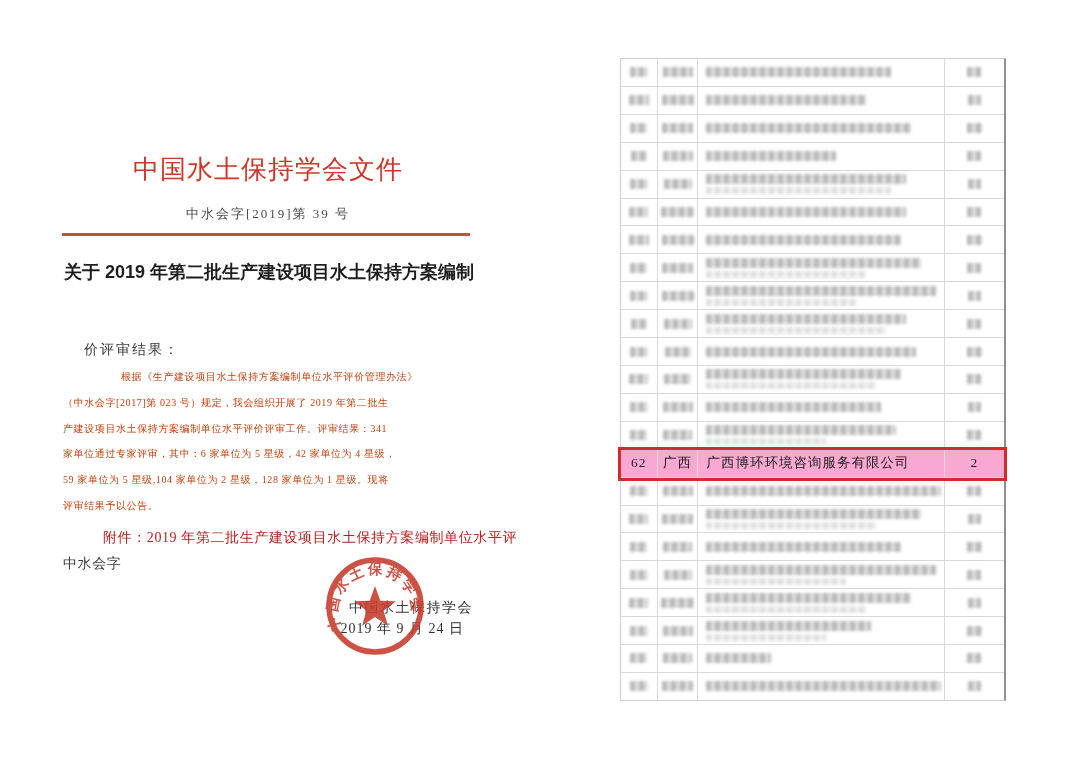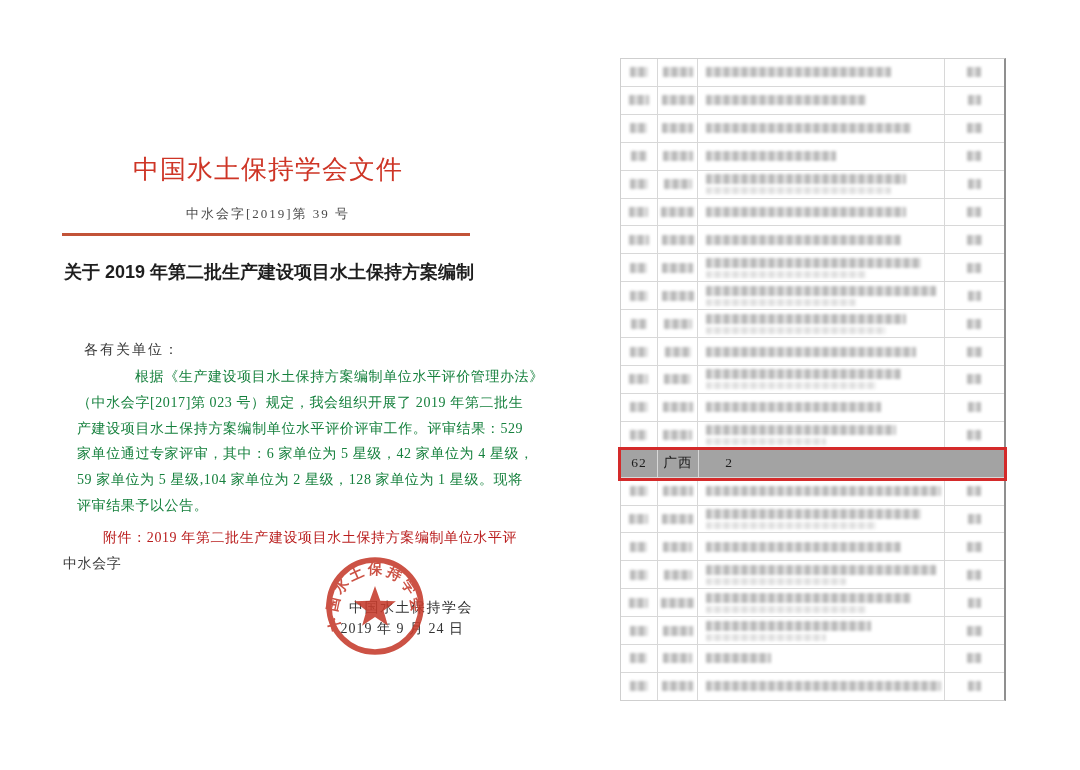--- a/index.html
+++ b/index.html
@@ -33,22 +33,22 @@
   }
   .doc-title{
     position:absolute;left:62px;top:257px;width:412px;
     text-align:right;font-size:18px;font-weight:bold;line-height:31px;
     color:#1e1e1e;font-family:"Liberation Sans","DejaVu Sans",sans-serif;
   }
   .salutation{
     position:absolute;left:84px;top:341px;font-size:14px;letter-spacing:2px;color:#3a3a3a;
   }
   .body-text{
-    position:absolute;left:77px;top:364px;width:416px;
-    font-size:14px;color:#15803d;letter-spacing:0.6px;
+    position:absolute;left:63px;top:364px;width:416px;
+    font-size:10px;color:#c2410c;letter-spacing:0.6px;
   }
   .body-text .bline{height:25.8px;line-height:25.8px;white-space:nowrap;}
   .body-text .bline.indent{padding-left:58px;}
   .attach-1{position:absolute;left:103px;top:529px;font-size:14px;letter-spacing:0.6px;color:#b91c1c;white-space:nowrap;}
   .attach-2{position:absolute;left:63px;top:555px;font-size:14px;letter-spacing:0.6px;color:#3a3a3a;}
   .signer{position:absolute;left:0;top:599px;width:473px;text-align:right;font-size:14px;letter-spacing:1.5px;color:#333;}
   .sign-date{position:absolute;left:0;top:620px;width:464px;text-align:right;font-size:14px;letter-spacing:1px;color:#333;}
   .stamp{position:absolute;left:296px;top:527px;width:158px;height:158px;opacity:.88;}
 
   
@@ -63,46 +63,46 @@
     border-right:1px solid var(--grid);font-size:13px;color:#222;}
   .tcell:last-child{border-right:none;}
   .c1{width:37px;}
   .c2{width:41px;}
   .c3{width:248px;align-items:flex-start;padding-left:8px;}
   .c4{width:60px;}
   .blur{height:10px;border-radius:1px;
     background:repeating-linear-gradient(90deg,#b9b9b9 0 5px,#dedede 5px 9px);
     filter:blur(1.4px);}
   .blur.faint{height:7px;margin-top:3px;opacity:.45;}
-  .trow.hl{position:relative;z-index:5;outline:3px solid var(--highlight-red);background:#a3a3a3;}
+  .trow.hl{position:relative;z-index:5;outline:3px solid var(--highlight-red);background:#f9a8d4;}
   .trow.hl .tcell{font-size:13.5px;color:#1c1c1c;letter-spacing:1px;}
 </style>
 </head>
 <body>
 
 <div id="page">
 
   <div id="doc">
 
     <div class="org-title">中国水土保持学会文件</div>
 
     <div class="doc-number">中水会字[2019]第 39 号</div>
 
     <div class="red-rule"></div>
 
     <div class="doc-title">
       <div>关于 2019 年第二批生产建设项目水土保持方案编制</div>
     </div>
 
-    <div class="salutation">各有关单位：</div>
+    <div class="salutation">价评审结果：</div>
 
     <div class="body-text">
       <div class="bline indent">根据《生产建设项目水土保持方案编制单位水平评价管理办法》</div>
       <div class="bline">（中水会字[2017]第 023 号）规定，我会组织开展了 2019 年第二批生</div>
-      <div class="bline">产建设项目水土保持方案编制单位水平评价评审工作。评审结果：529</div>
+      <div class="bline">产建设项目水土保持方案编制单位水平评价评审工作。评审结果：341</div>
       <div class="bline">家单位通过专家评审，其中：6 家单位为 5 星级，42 家单位为 4 星级，</div>
       <div class="bline">59 家单位为 5 星级,104 家单位为 2 星级，128 家单位为 1 星级。现将</div>
       <div class="bline">评审结果予以公告。</div>
     </div>
 
     <div class="attach-1">附件：2019 年第二批生产建设项目水土保持方案编制单位水平评</div>
     <div class="attach-2">中水会字</div>
 
     <div class="signer">中国水土保持学会</div>
     <div class="sign-date">2019 年 9 月 24 日</div>
@@ -319,20 +319,21 @@
           <div class="blur" style="width: 190px;"></div>
           <div class="blur faint" style="width: 120px;"></div>
         </div>
         <div class="tcell c4">
           <div class="blur" style="width: 14px;"></div>
         </div>
       </div>
       <div class="trow hl">
         <div class="tcell c1">62</div>
         <div class="tcell c2">广西</div>
+        <div class="tcell c3">广西博环环境咨询服务有限公司</div>
         <div class="tcell c4">2</div>
       </div>
       <div class="trow">
         <div class="tcell c1">
           <div class="blur" style="width: 18px;"></div>
         </div>
         <div class="tcell c2">
           <div class="blur" style="width: 30px;"></div>
         </div>
         <div class="tcell c3">

